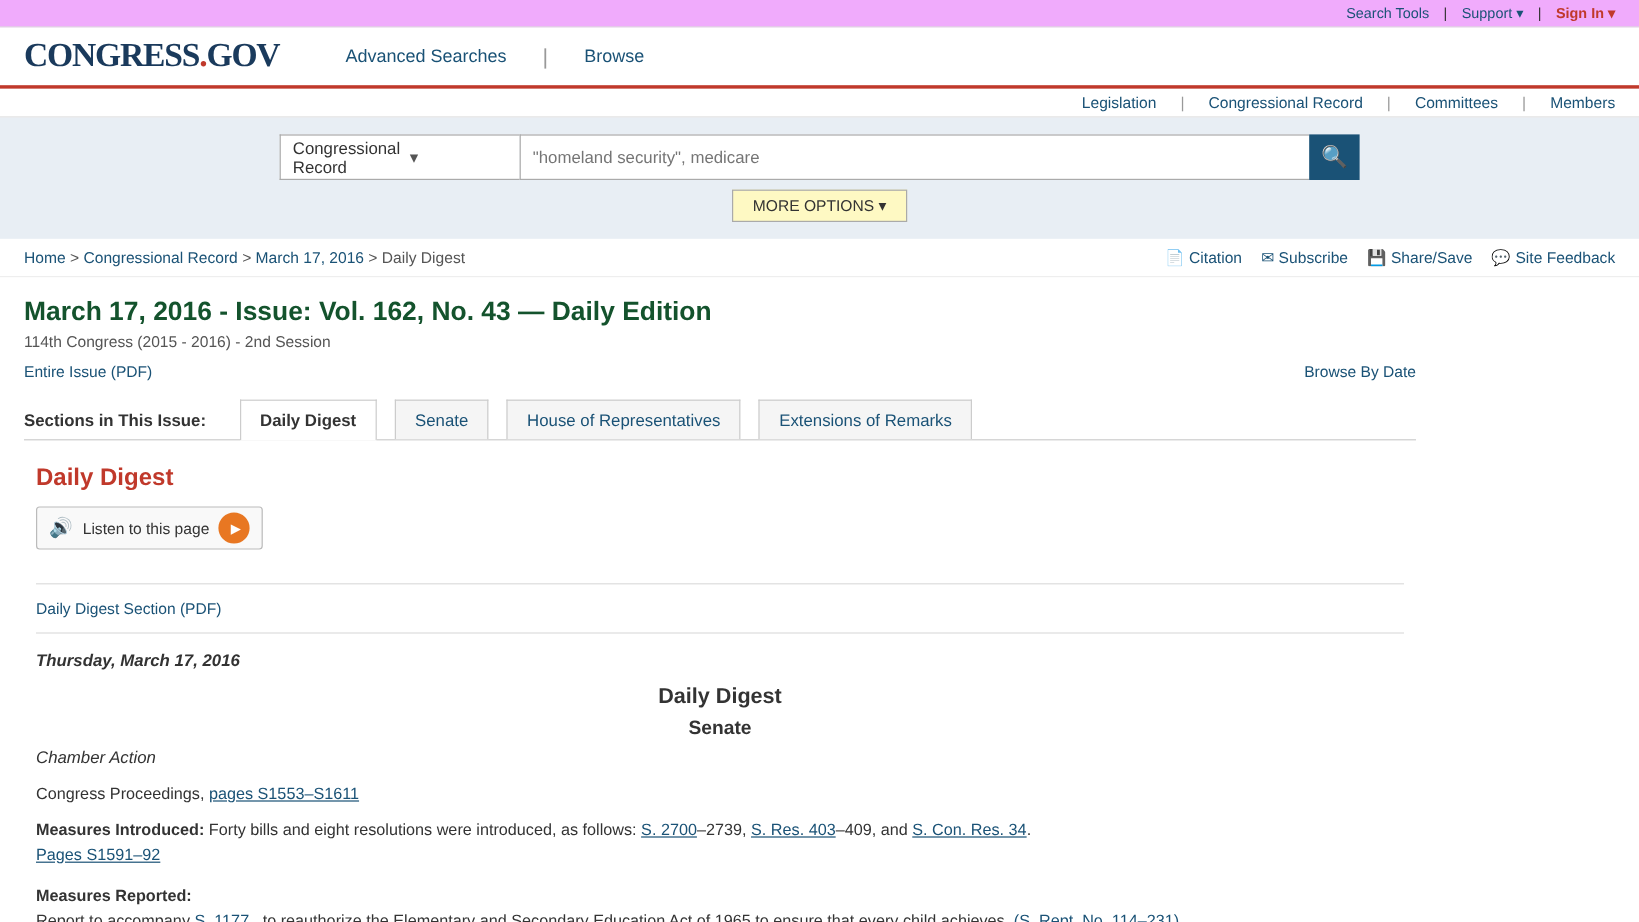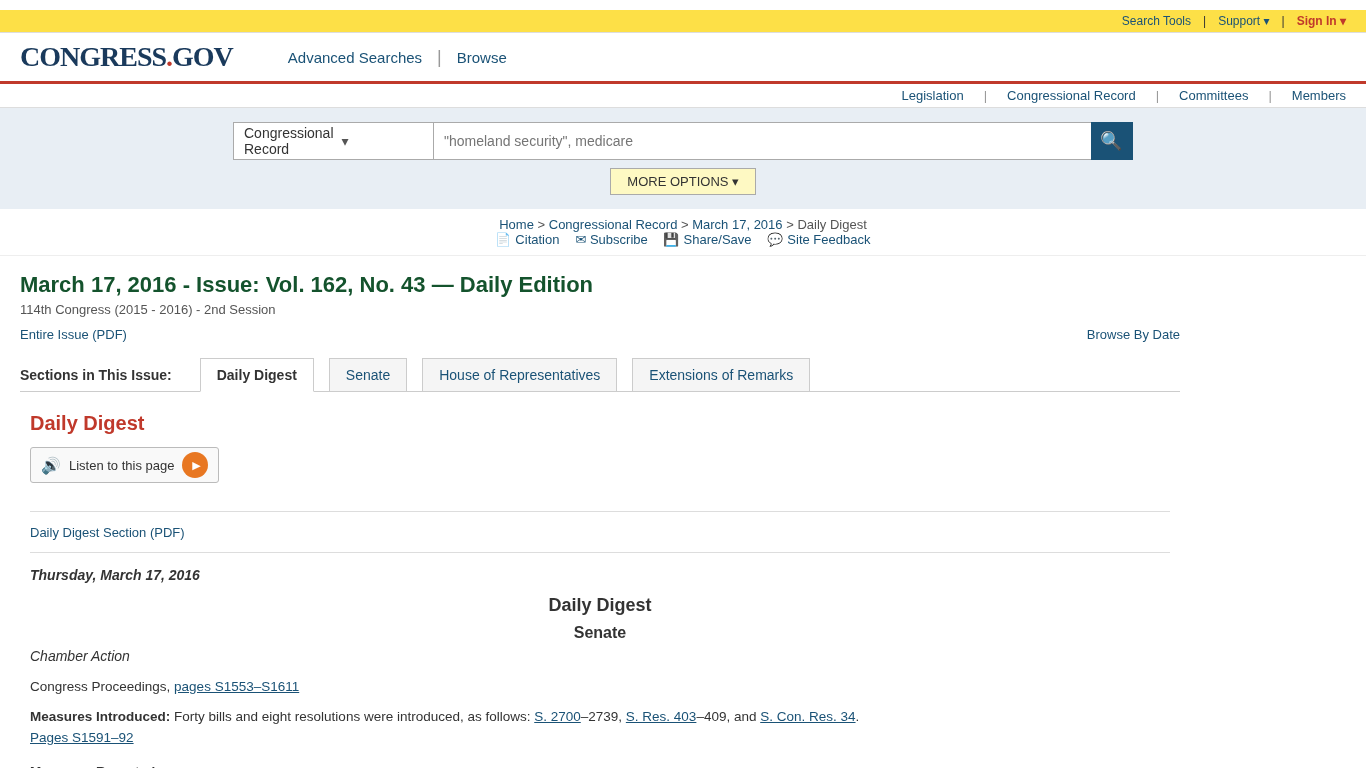--- a/index.html
+++ b/index.html
@@ -1,28 +1,27 @@
 <!DOCTYPE html>
 <html><head>
   <meta charset="utf-8">
   <style>
     * { margin: 0; padding: 0; box-sizing: border-box; }
     body { font-family: Arial, sans-serif; font-size: 14px; color: #333; background: #fff; }
 
     
     .utility-bar {
-      background: #fde047;
+      background: #f0abfc;
       border-bottom: 1px solid #ddd;
       padding: 4px 20px;
       display: flex;
       justify-content: flex-end;
       align-items: center;
       gap: 12px;
       font-size: 12px;
-      margin-top: 10px;
     }
     .utility-bar a { color: #1a5276; text-decoration: none; }
     .utility-bar .sign-in { color: #c0392b; font-weight: bold; }
     .utility-bar .sign-in:after { content: " ▾"; }
     .utility-bar .support:after { content: " ▾"; }
 
     
     .main-header {
       background: #fff;
       border-bottom: 3px solid #c0392b;
@@ -34,21 +33,21 @@
     .logo {
       font-size: 28px;
       font-weight: bold;
       letter-spacing: -1px;
       text-decoration: none;
       font-family: Liberation Serif, serif;
     }
     .logo-congress { color: #1a3a5c; }
     .logo-dot { color: #c0392b; }
     .logo-gov { color: #1a3a5c; }
-    .main-nav { display: flex; align-items: center; gap: 0; margin-left: 10px; }
+    .main-nav { display: flex; align-items: center; gap: 15px; margin-left: 10px; }
     .main-nav a {
       color: #1a5276;
       text-decoration: none;
       font-size: 15px;
       padding: 0 15px;
       font-weight: 500;
     }
     .main-nav .sep { color: #999; font-size: 18px; }
 
     
@@ -127,21 +126,20 @@
     .more-options-btn:after { content: " ▾"; }
 
     
     .breadcrumb-bar {
       padding: 8px 20px;
       display: flex;
       justify-content: space-between;
       align-items: center;
       font-size: 13px;
       border-bottom: 1px solid #eee;
-      flex-direction: column;
     }
     .breadcrumb a { color: #1a5276; text-decoration: none; }
     .breadcrumb span { color: #555; }
     .breadcrumb-actions { display: flex; gap: 16px; align-items: center; }
     .breadcrumb-actions a { color: #1a5276; text-decoration: none; font-size: 13px; }
 
     
     .main-content {
       padding: 16px 20px;
       max-width: 1200px;

